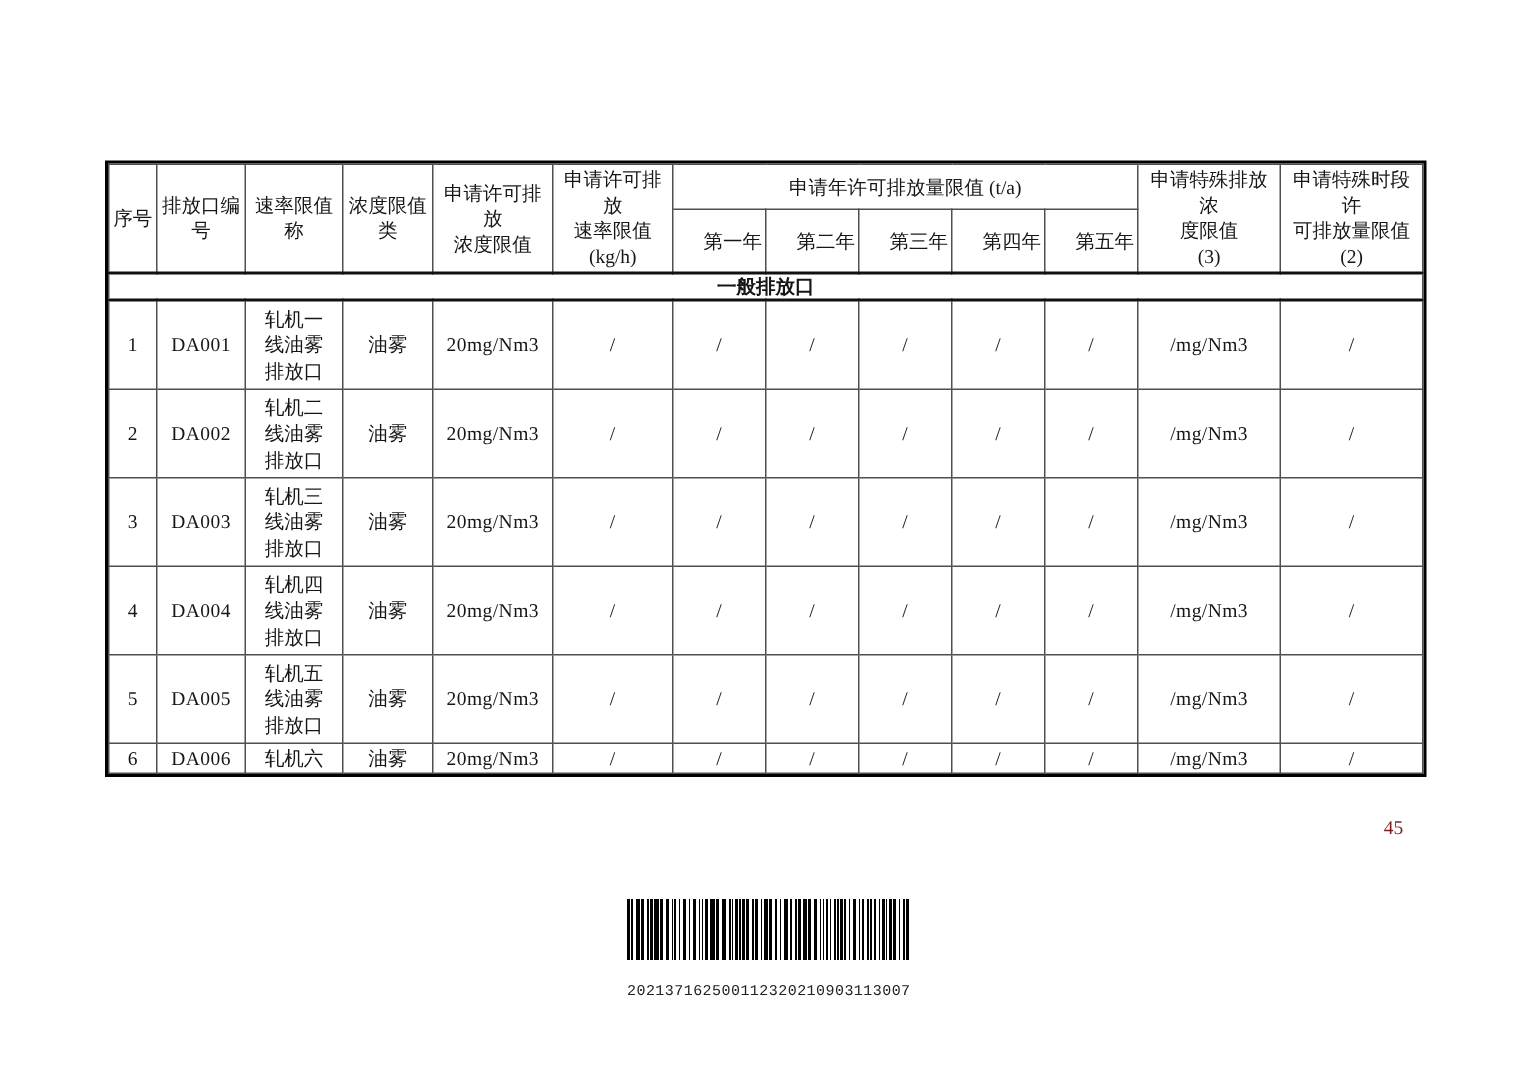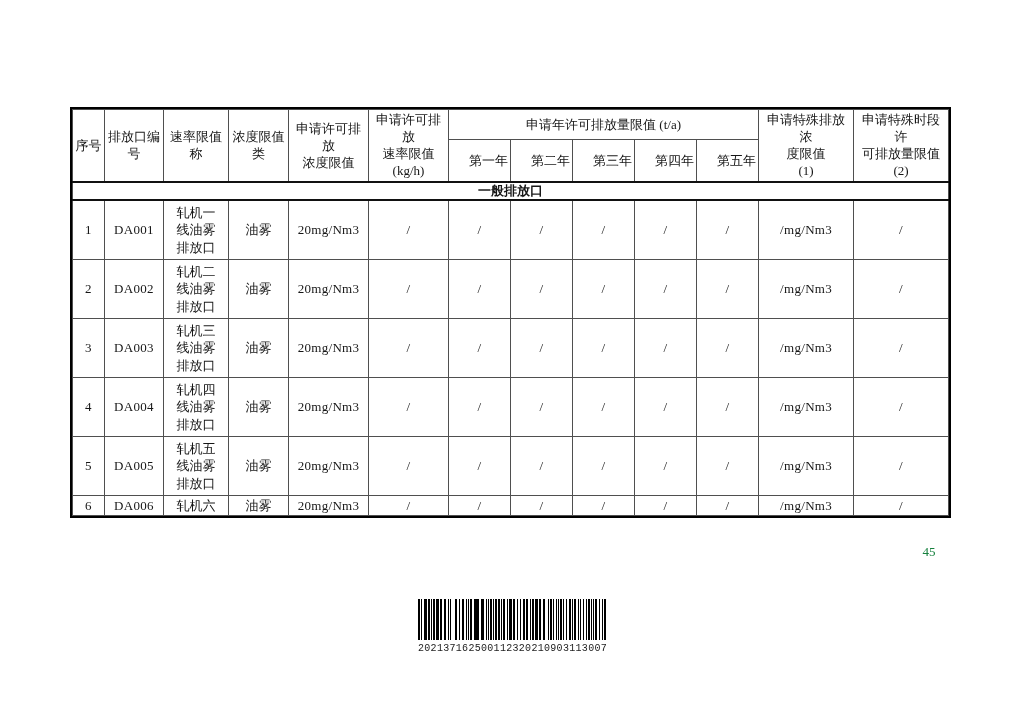--- a/index.html
+++ b/index.html
@@ -34,25 +34,25 @@
   tbody tr td{height:56px;}
   tbody tr.short td{height:17px;}
   .val{letter-spacing:0.3px;}
 
   .barcode{
     position:absolute;left:418px;top:599px;width:188px;text-align:center;
   }
   .barcode svg{display:block;}
   .barcode-num{
     font-family:"Liberation Mono","DejaVu Sans Mono",monospace;
-    font-size:10px;letter-spacing:0.3px;margin-top:3px;white-space:nowrap;color:#222;
+    font-size:10px;letter-spacing:0.3px;margin-top:16px;white-space:nowrap;color:#222;
   }
   .pagenum{
     position:absolute;left:912px;top:544px;width:34px;text-align:center;
-    font-size:13px;color:#15803d;
+    font-size:13px;color:#7f1d1d;
   }
 </style>
 </head>
 <body>
 
 <div class="page">
 
   <div class="tablewrap">
     <table>
       <colgroup>
@@ -80,21 +80,21 @@
           <td rowspan="2">浓度限值
 类</td>
           <td rowspan="2">申请许可排放
 浓度限值</td>
           <td rowspan="2">申请许可排放
 速率限值
 (kg/h)</td>
           <td colspan="5">申请年许可排放量限值 (t/a)</td>
           <td rowspan="2">申请特殊排放浓
 度限值
-(1)</td>
+(3)</td>
           <td rowspan="2">申请特殊时段许
 可排放量限值
 (2)</td>
         </tr>
         <tr class="h2">
           <td>第一年</td>
           <td>第二年</td>
           <td>第三年</td>
           <td>第四年</td>
           <td>第五年</td>

